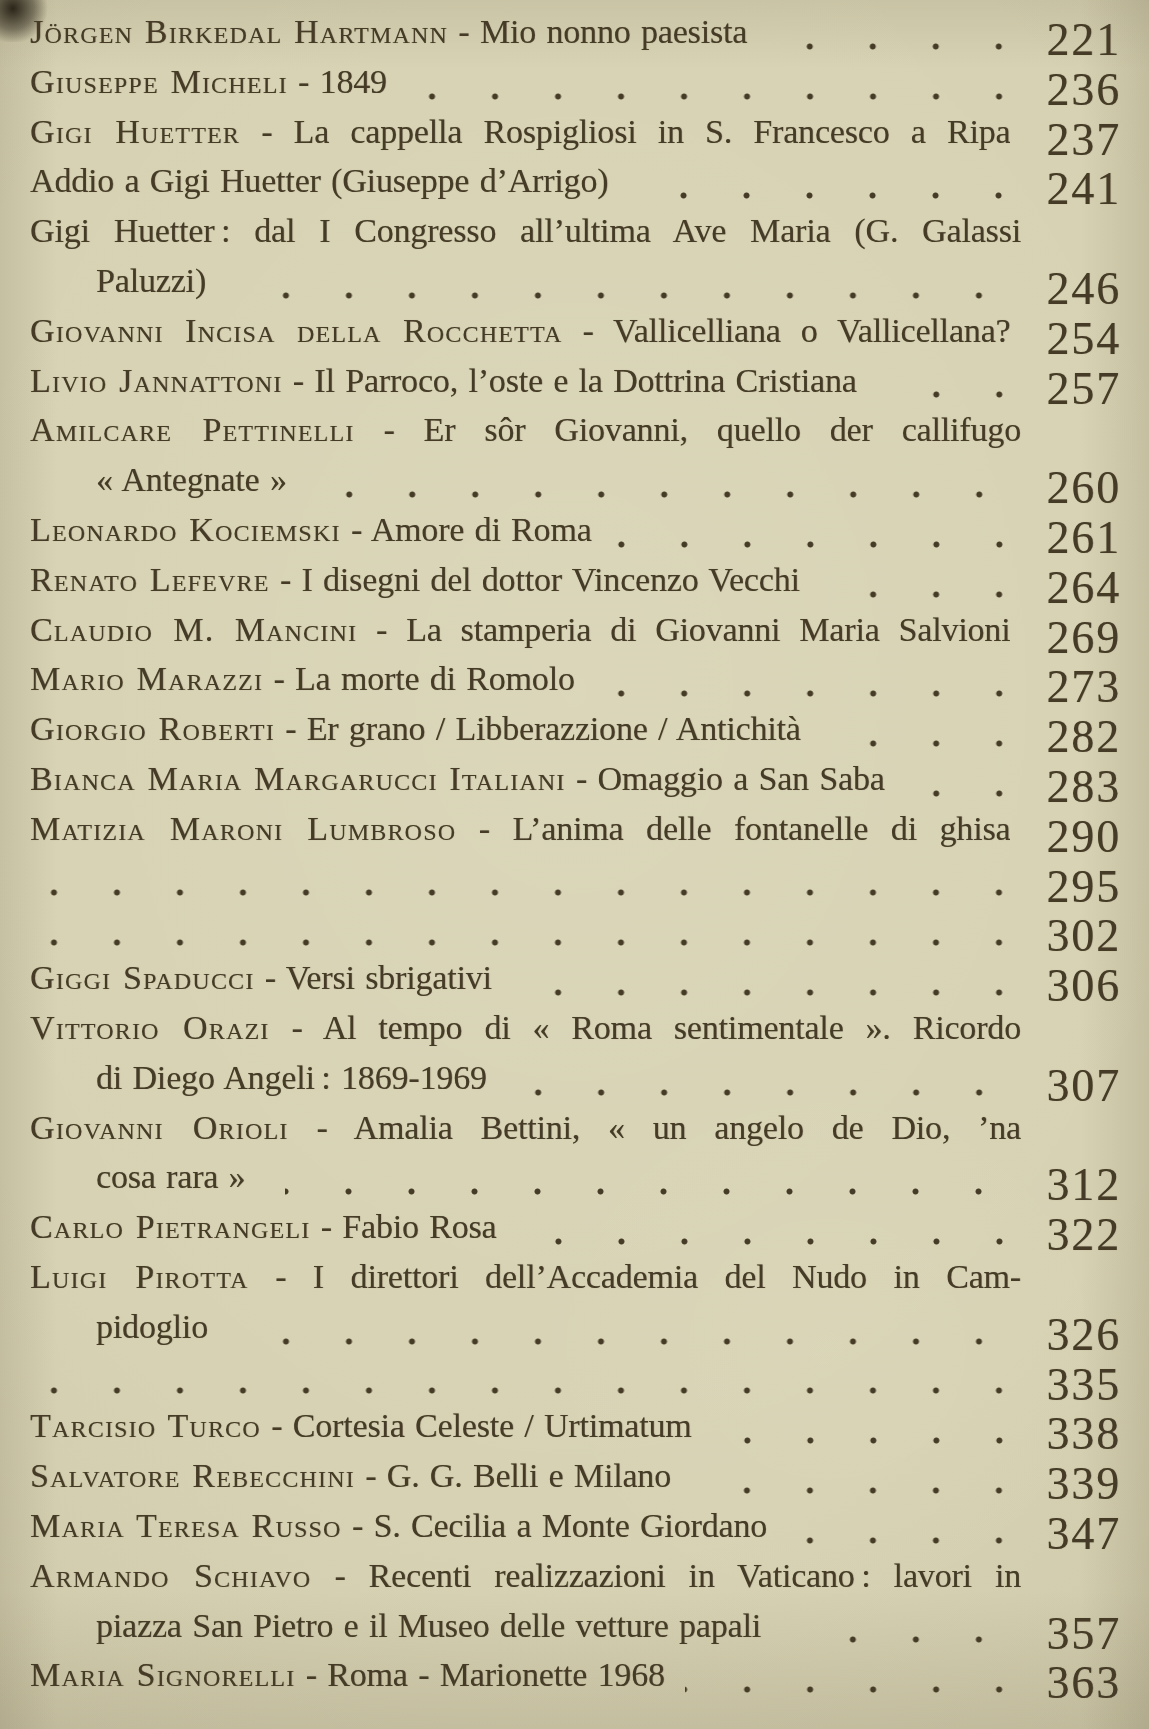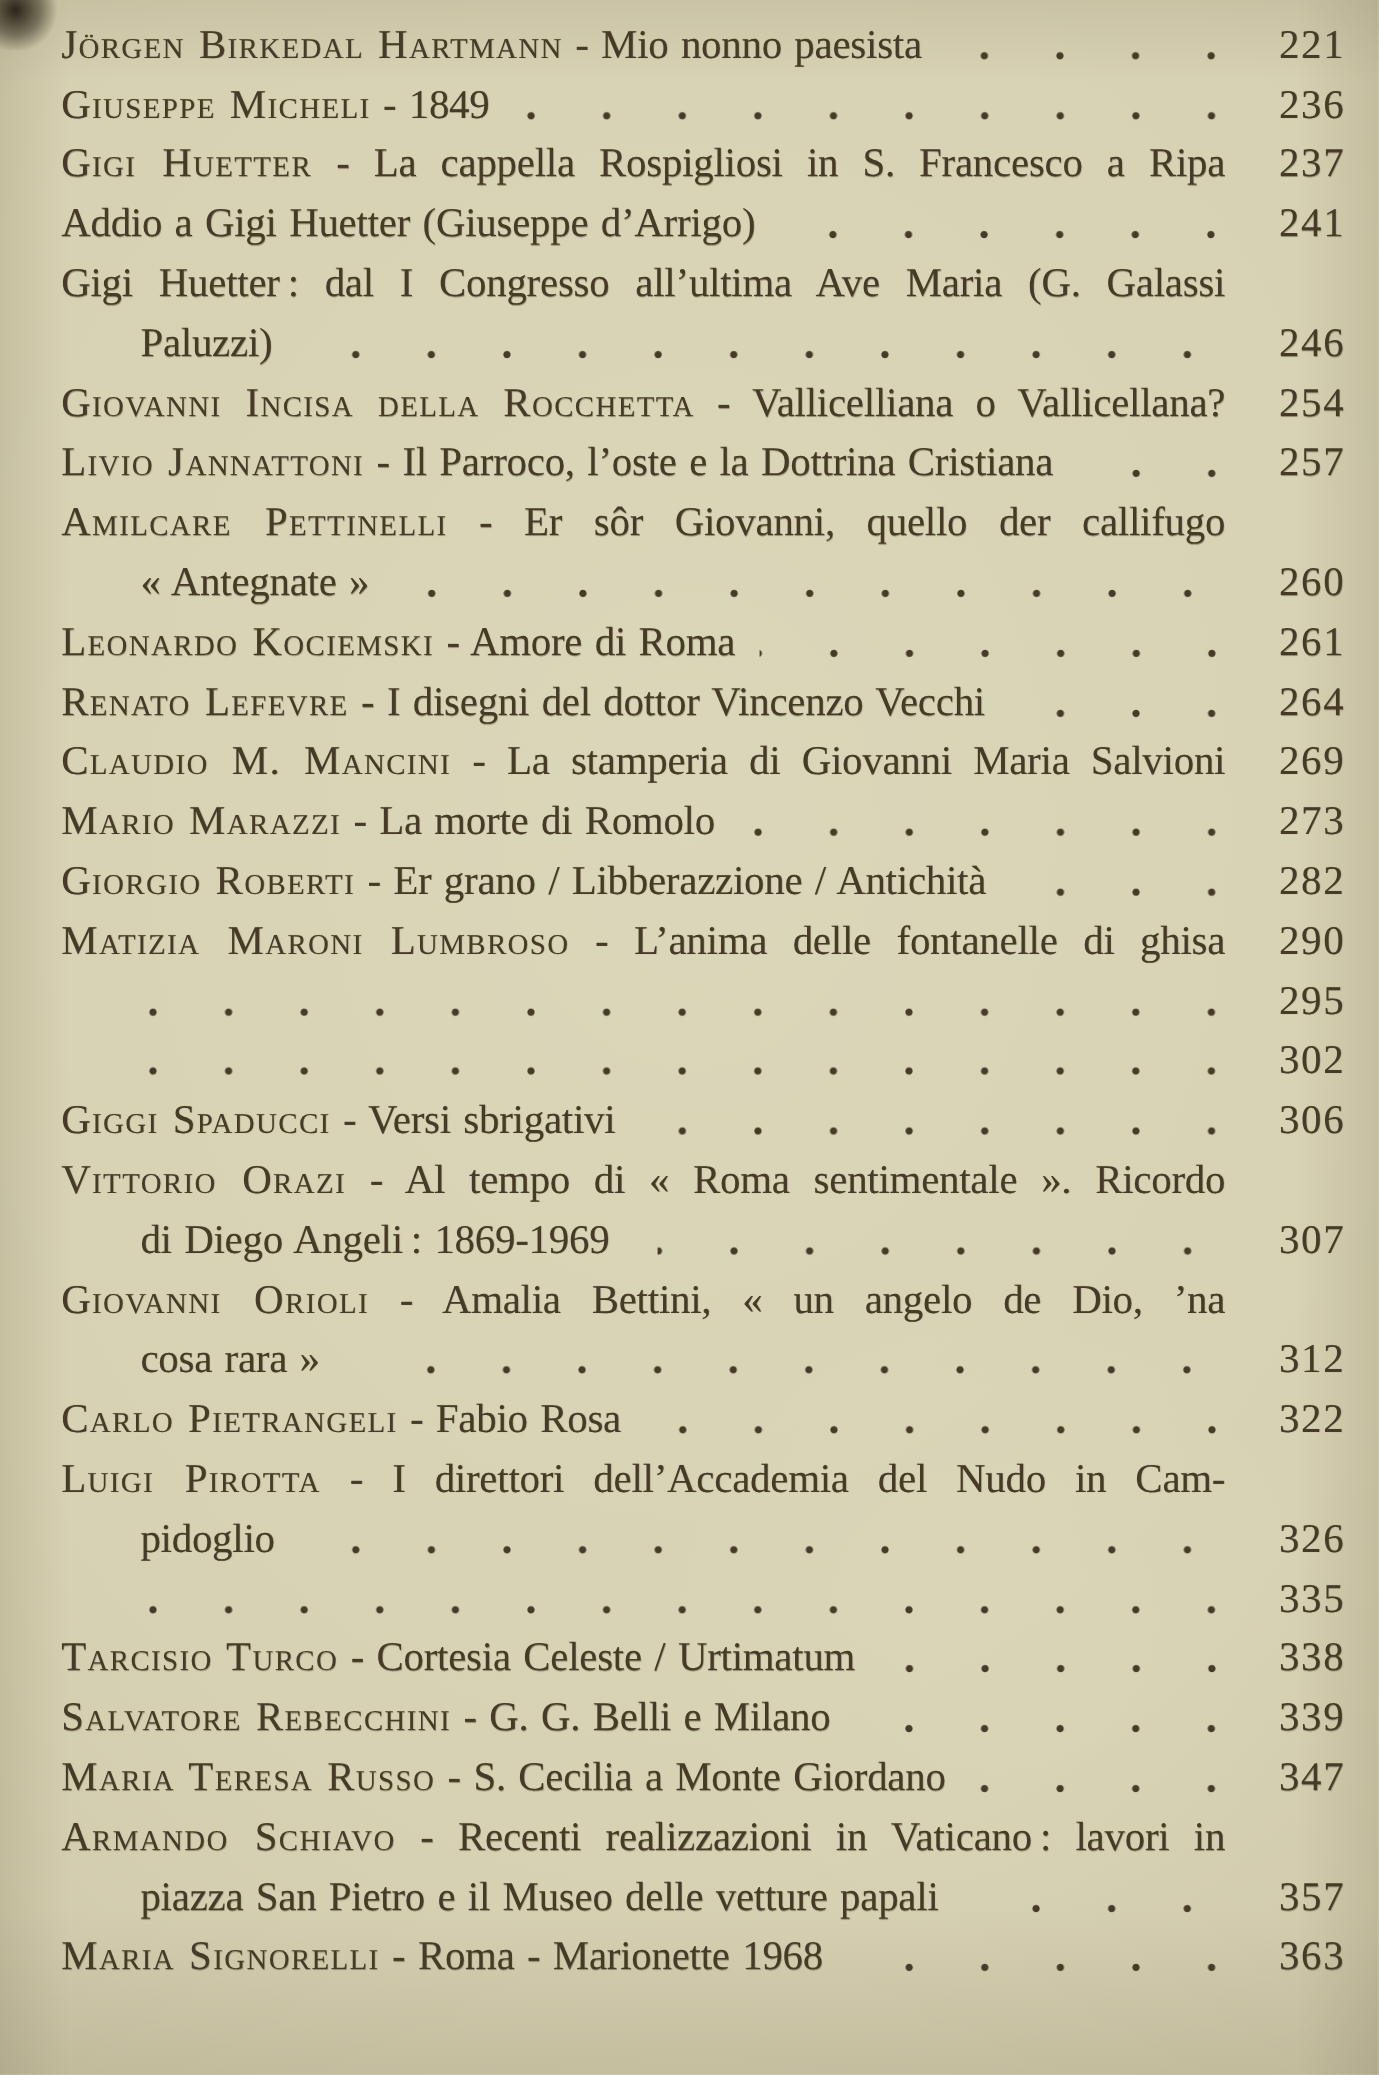--- a/index.html
+++ b/index.html
@@ -30,28 +30,27 @@
     width: 64px; height: 56px;
     background: radial-gradient(circle at 42% 40%, rgba(30,25,14,0.92) 0%, rgba(30,25,14,0.45) 42%, rgba(30,25,14,0.0) 70%);
     pointer-events: none;
   }
   .toc {
     position: relative;
     padding: 13px 28px 0 30px;
   }
   .line {
     display: flex;
-    align-items: center;
+    align-items: flex-start;
     height: 49.8px;
     font-size: 34px;
     letter-spacing: -0.005em;
     word-spacing: 0.06em;
     white-space: nowrap;
     text-shadow: 0.4px 0.4px 0.7px rgba(62,52,30,0.45);
-    margin-left: 21px;
   }
   .line.indent { padding-left: 66px; gap: 20px; }
   .text { flex: 0 1 auto; min-width: 0; }
   
   .line.full .text {
     flex: 1 1 auto;
     text-align: justify;
     text-align-last: justify;
     overflow: hidden;
   }
@@ -65,21 +64,21 @@
     margin: 0 16px 12px 20px;
     background-image: radial-gradient(circle, var(--ink) 2.6px, rgba(69,59,38,0) 3.4px);
     background-size: 63px 9px;
     background-repeat: repeat-x;
     background-position: right center;
   }
   .line.full .leader, .leader.no-dots { background-image: none; flex: 0 0 0; margin: 0 16px 0 20px; }
   .pagenum {
     flex: 0 0 64px;
     text-align: right;
-    font-size: 34px;
+    font-size: 46px;
     letter-spacing: 0.04em;
   }
 </style>
 </head>
 <body>
 
 <div class="page">
   <div class="corner-stain"></div>
   <main class="toc">
   <div class="line">
@@ -165,20 +164,25 @@
     <span class="leader"></span>
     <span class="pagenum">273</span>
   </div>
 
   <div class="line">
     <span class="text"><span class="seg smallcaps">Giorgio Roberti</span><span class="seg "> - Er grano / Libberazzione / Antichità</span></span>
     <span class="leader"></span>
     <span class="pagenum">282</span>
   </div>
 
+  <div class="line">
+    <span class="text"><span class="seg smallcaps">Bianca Maria Margarucci Italiani</span><span class="seg "> - Omaggio a San Saba</span></span>
+    <span class="leader"></span>
+    <span class="pagenum">283</span>
+  </div>
 
   <div class="line full">
     <span class="text"><span class="seg smallcaps">Matizia Maroni Lumbroso</span><span class="seg "> - L’anima delle fontanelle di ghisa</span></span>
     <span class="leader no-dots"></span>
     <span class="pagenum">290</span>
   </div>
 
   <div class="line">
     <span class="leader"></span>
     <span class="pagenum">295</span>

